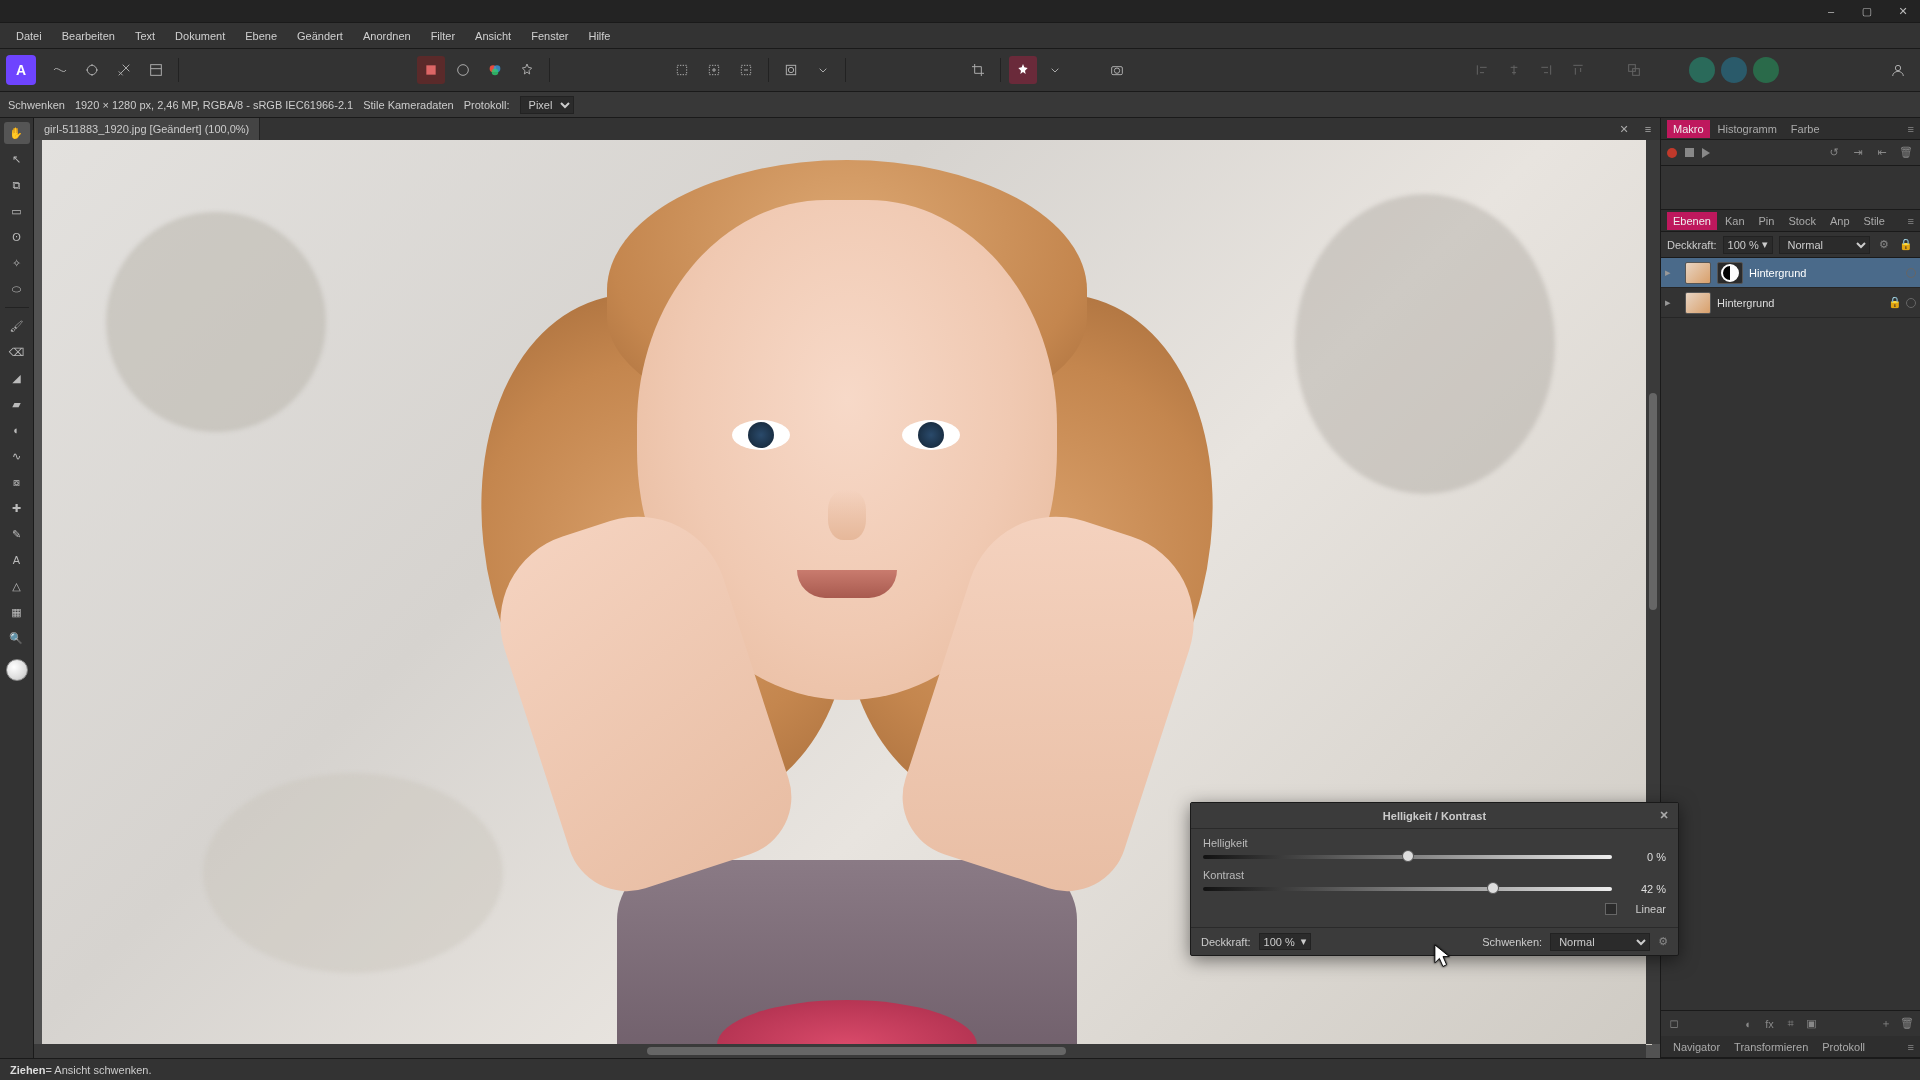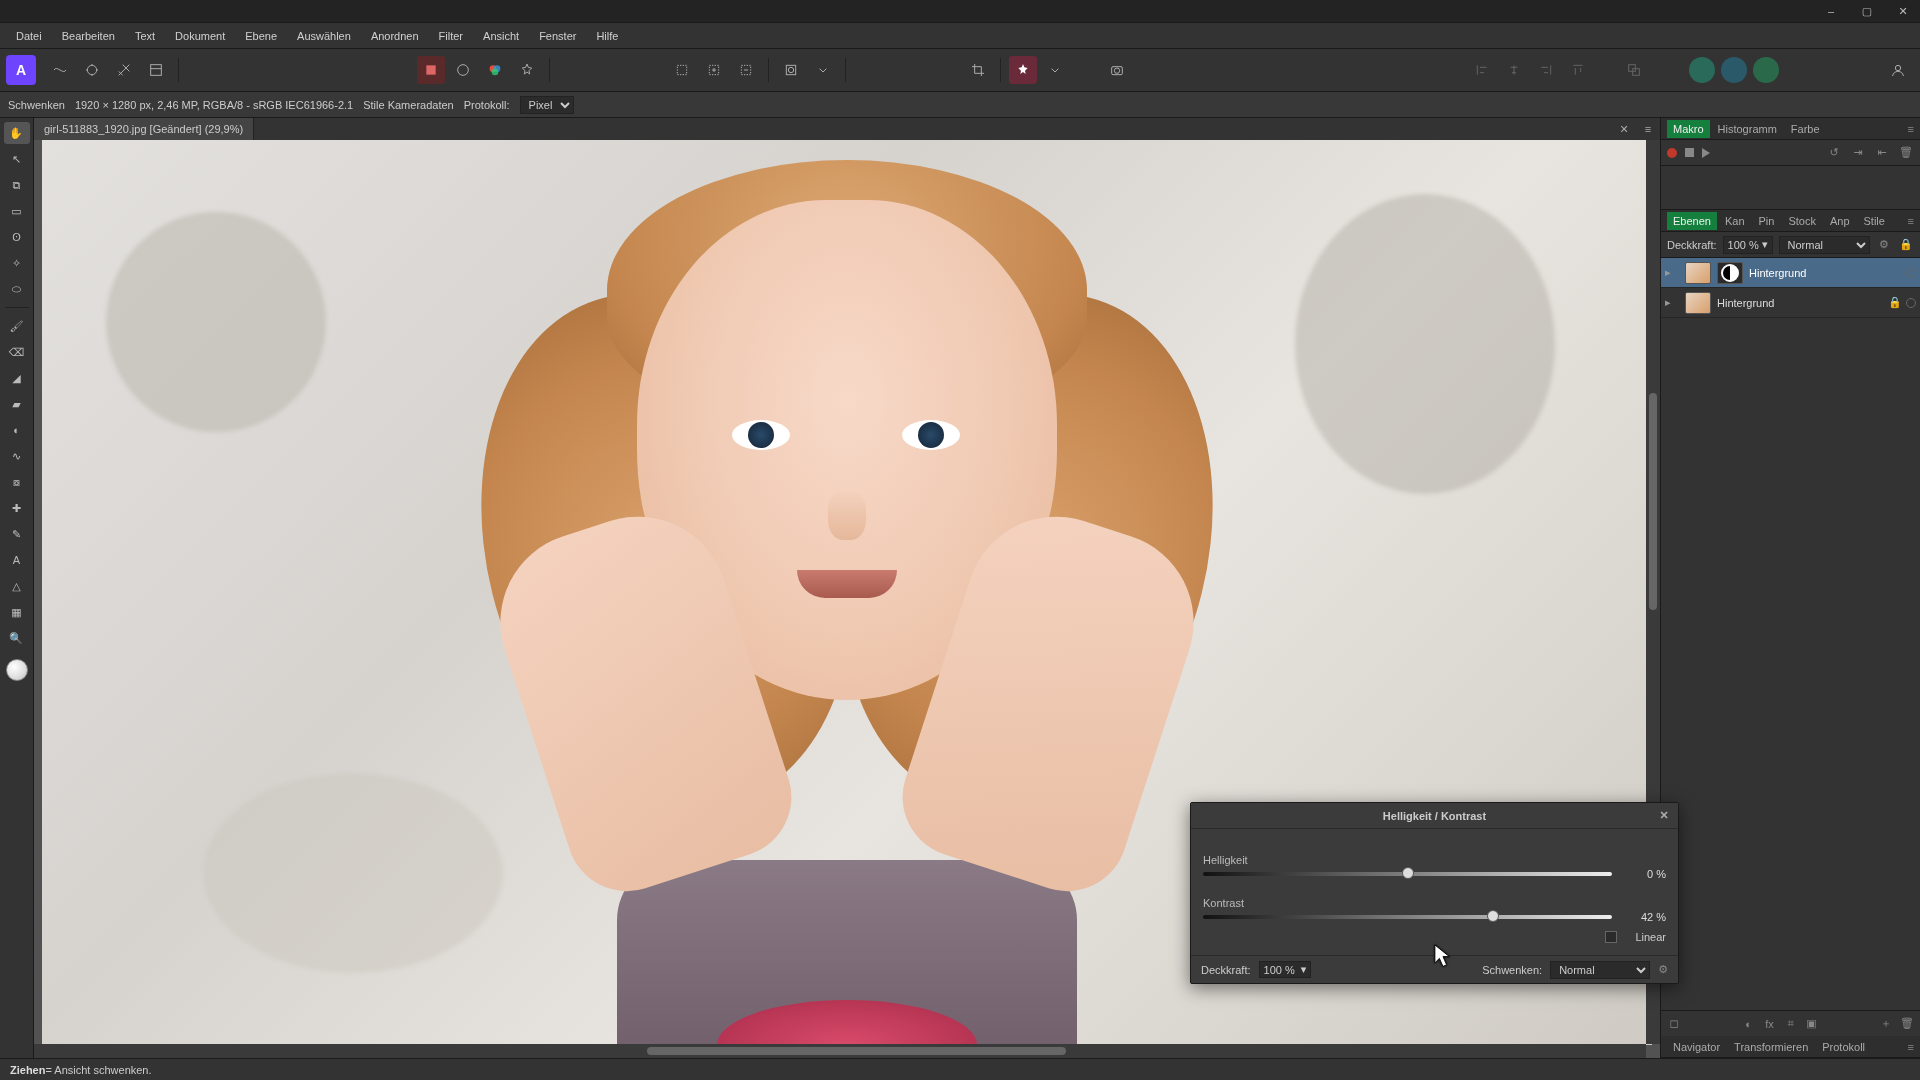--- a/index.html
+++ b/index.html
@@ -55,21 +55,21 @@
 .dress::after{content:"";position:absolute;left:50%;bottom:10px;transform:translateX(-50%);width:260px;height:90px;background:radial-gradient(ellipse,#d94a6a,#a82c4a);border-radius:50%}
 
 .scroll-h{position:absolute;bottom:0;left:0;right:14px;height:14px;background:#3a3a3a;display:flex;align-items:center}
 .scroll-h .thumb{position:absolute;left:38%;width:26%;height:8px;background:#666;border-radius:4px;top:3px}
 .scroll-v{position:absolute;right:0;top:0;bottom:14px;width:14px;background:#3a3a3a}
 .scroll-v .thumb{position:absolute;top:28%;height:24%;width:8px;background:#666;border-radius:4px;left:3px}
 
 .rightpanel{width:260px;background:#333;border-left:1px solid #1a1a1a;display:flex;flex-direction:column}
 .panel-tabs{display:flex;align-items:center;height:22px;background:#2e2e2e;border-bottom:1px solid #1a1a1a;padding-left:6px;gap:2px}
 .panel-tabs span{padding:3px 6px;color:#aaa}
-.panel-tabs span.on{background:#15803d;color:#eee}
+.panel-tabs span.on{background:#be185d;color:#eee}
 .panel-tabs .menu-dots{margin-left:auto;padding:3px 6px;color:#888}
 .macrobar{height:26px;display:flex;align-items:center;padding:0 6px;gap:8px;border-bottom:1px solid #1a1a1a}
 .macrobar .rec{width:10px;height:10px;background:#c0392b;border-radius:50%}
 .macrobar .stop{width:9px;height:9px;background:#888}
 .macrobar .play{width:0;height:0;border-left:8px solid #888;border-top:5px solid transparent;border-bottom:5px solid transparent}
 .macrobar .sp{flex:1}
 .mini-icon{width:16px;height:16px;display:flex;align-items:center;justify-content:center;color:#888}
 .blank-area{flex:0 0 44px;border-bottom:1px solid #1a1a1a}
 .opacity-row{height:26px;display:flex;align-items:center;padding:0 6px;gap:6px;border-bottom:1px solid #1a1a1a}
 .opacity-row select,.opacity-row .combo{background:#2b2b2b;border:1px solid #222;color:#ccc;padding:1px 4px;font-size:11px;height:18px}
@@ -90,21 +90,21 @@
 .layer-actions .grp{display:flex;gap:3px}
 .layer-actions .btn{width:18px;height:18px;display:flex;align-items:center;justify-content:center;color:#888}
 
 .dialog{position:absolute;left:1190px;top:802px;width:489px;background:#3b3b3b;border:1px solid #1a1a1a;box-shadow:0 4px 18px rgba(0,0,0,.5);border-radius:2px}
 .dlg-title{height:26px;display:flex;align-items:center;justify-content:center;position:relative;background:#3b3b3b;border-bottom:1px solid #2a2a2a;font-weight:600;color:#ddd}
 .dlg-title .x{position:absolute;right:6px;top:4px;color:#aaa;width:16px;height:16px;display:flex;align-items:center;justify-content:center}
 .dlg-links{height:24px;display:flex;align-items:center;padding:0 10px;gap:18px;justify-content:flex-start}
 .dlg-links span{color:#c8c8c8}
 .dlg-links .sp{flex:1}
 .dlg-body{padding:8px 12px 6px}
-.sl-label{color:#bbb;margin-bottom:2px;margin-top:17px}
+.sl-label{color:#bbb;margin-bottom:2px;margin-top:0}
 .sl-row{display:flex;align-items:center;gap:10px;margin-bottom:6px}
 .track{flex:1;height:4px;background:linear-gradient(90deg,#111,#eee);position:relative;border-radius:2px}
 .handle{position:absolute;top:-5px;width:12px;height:12px;background:#ddd;border:1px solid #555;border-radius:50%;transform:translateX(-50%)}
 .sl-val{width:44px;text-align:right;color:#ddd}
 .linear-row{display:flex;justify-content:flex-end;align-items:center;gap:18px;padding:2px 0 6px}
 .linear-row .cb{width:12px;height:12px;border:1px solid #666;background:#2b2b2b}
 .dlg-foot{height:28px;display:flex;align-items:center;padding:0 10px;gap:8px;border-top:1px solid #2a2a2a}
 .dlg-foot .sp{flex:1}
 .dlg-foot select{background:#2b2b2b;border:1px solid #222;color:#ccc;padding:1px 4px;font-size:11px;width:100px}
 .dlg-foot .gear{color:#888}
@@ -123,21 +123,21 @@
   <div class="wbtn">▢</div>
   <div class="wbtn close">✕</div>
 </div>
 
 <div class="menubar">
   <span>Datei</span>
   <span>Bearbeiten</span>
   <span>Text</span>
   <span>Dokument</span>
   <span>Ebene</span>
-  <span>Auswählen</span>
+  <span>Geändert</span>
   <span>Anordnen</span>
   <span>Filter</span>
   <span>Ansicht</span>
   <span>Fenster</span>
   <span>Hilfe</span>
 </div>
 
 <div class="maintool">
   <div class="app-logo">A</div>
   <div class="tool-icon">
@@ -314,21 +314,21 @@
     <div class="lt">A</div>
     <div class="lt">△</div>
     <div class="lt">▦</div>
     <div class="lt">🔍</div>
     <div class="swatch"></div>
   </div>
 
   <div class="canvas-wrap">
     <div class="doc-tab">
       <div class="tab">
-        <span>girl-511883_1920.jpg [Geändert] (29,9%)</span>
+        <span>girl-511883_1920.jpg [Geändert] (100,0%)</span>
       </div>
       <div class="spacer"></div>
       <div class="tool-icon" style="width:20px;height:20px">✕</div>
       <div class="tool-icon" style="width:20px;height:20px">≡</div>
     </div>
     <div class="canvas">
       <div class="photo">
         <div class="bg-blur">
           <div style="left:4%;top:8%;width:220px;height:220px;background:#b8b3aa;opacity:.5"></div>
           <div style="right:6%;top:6%;width:260px;height:300px;background:#a8a29a;opacity:.4"></div>

